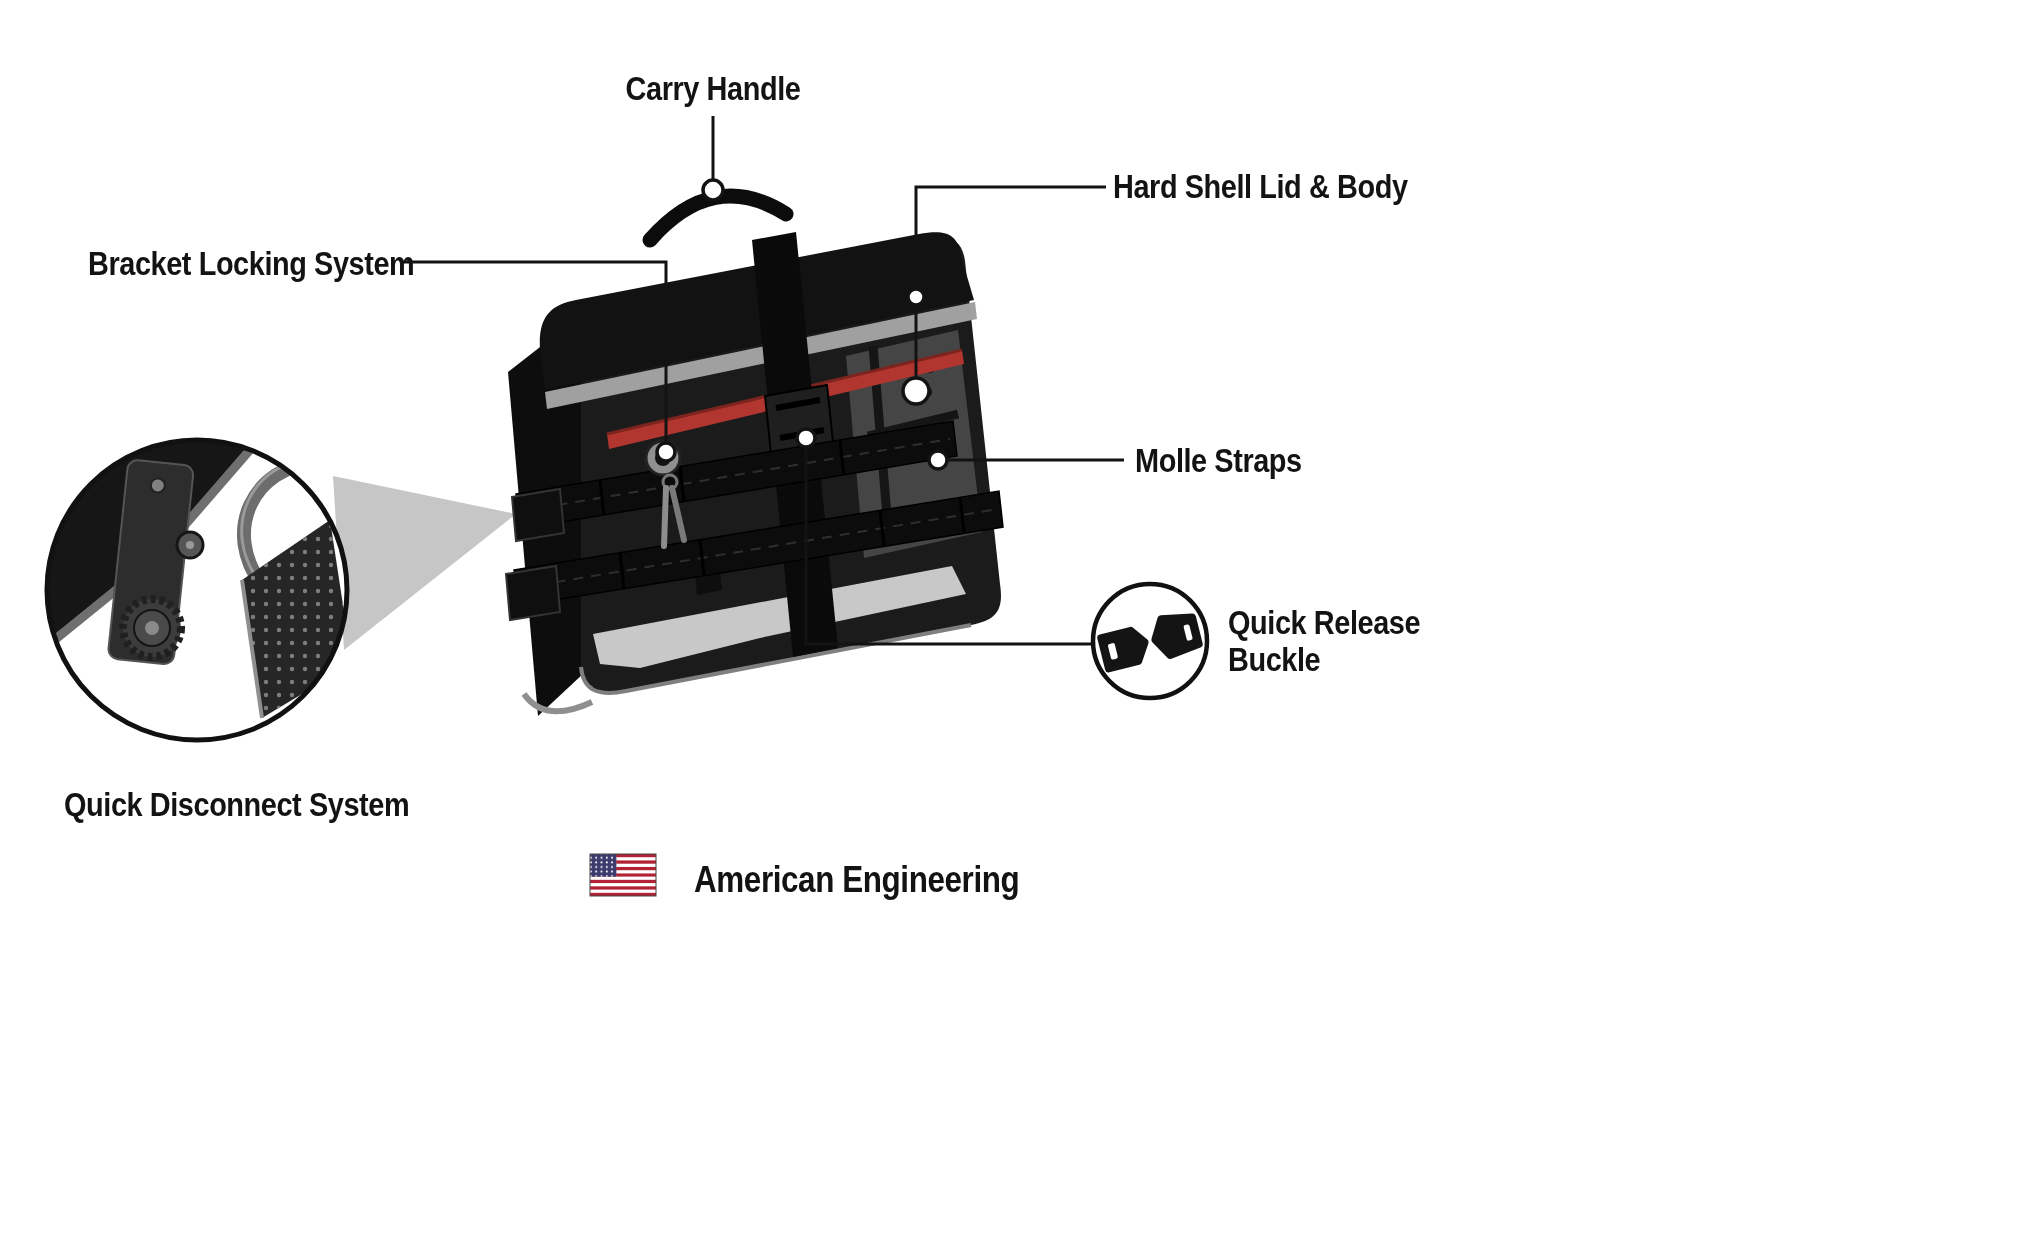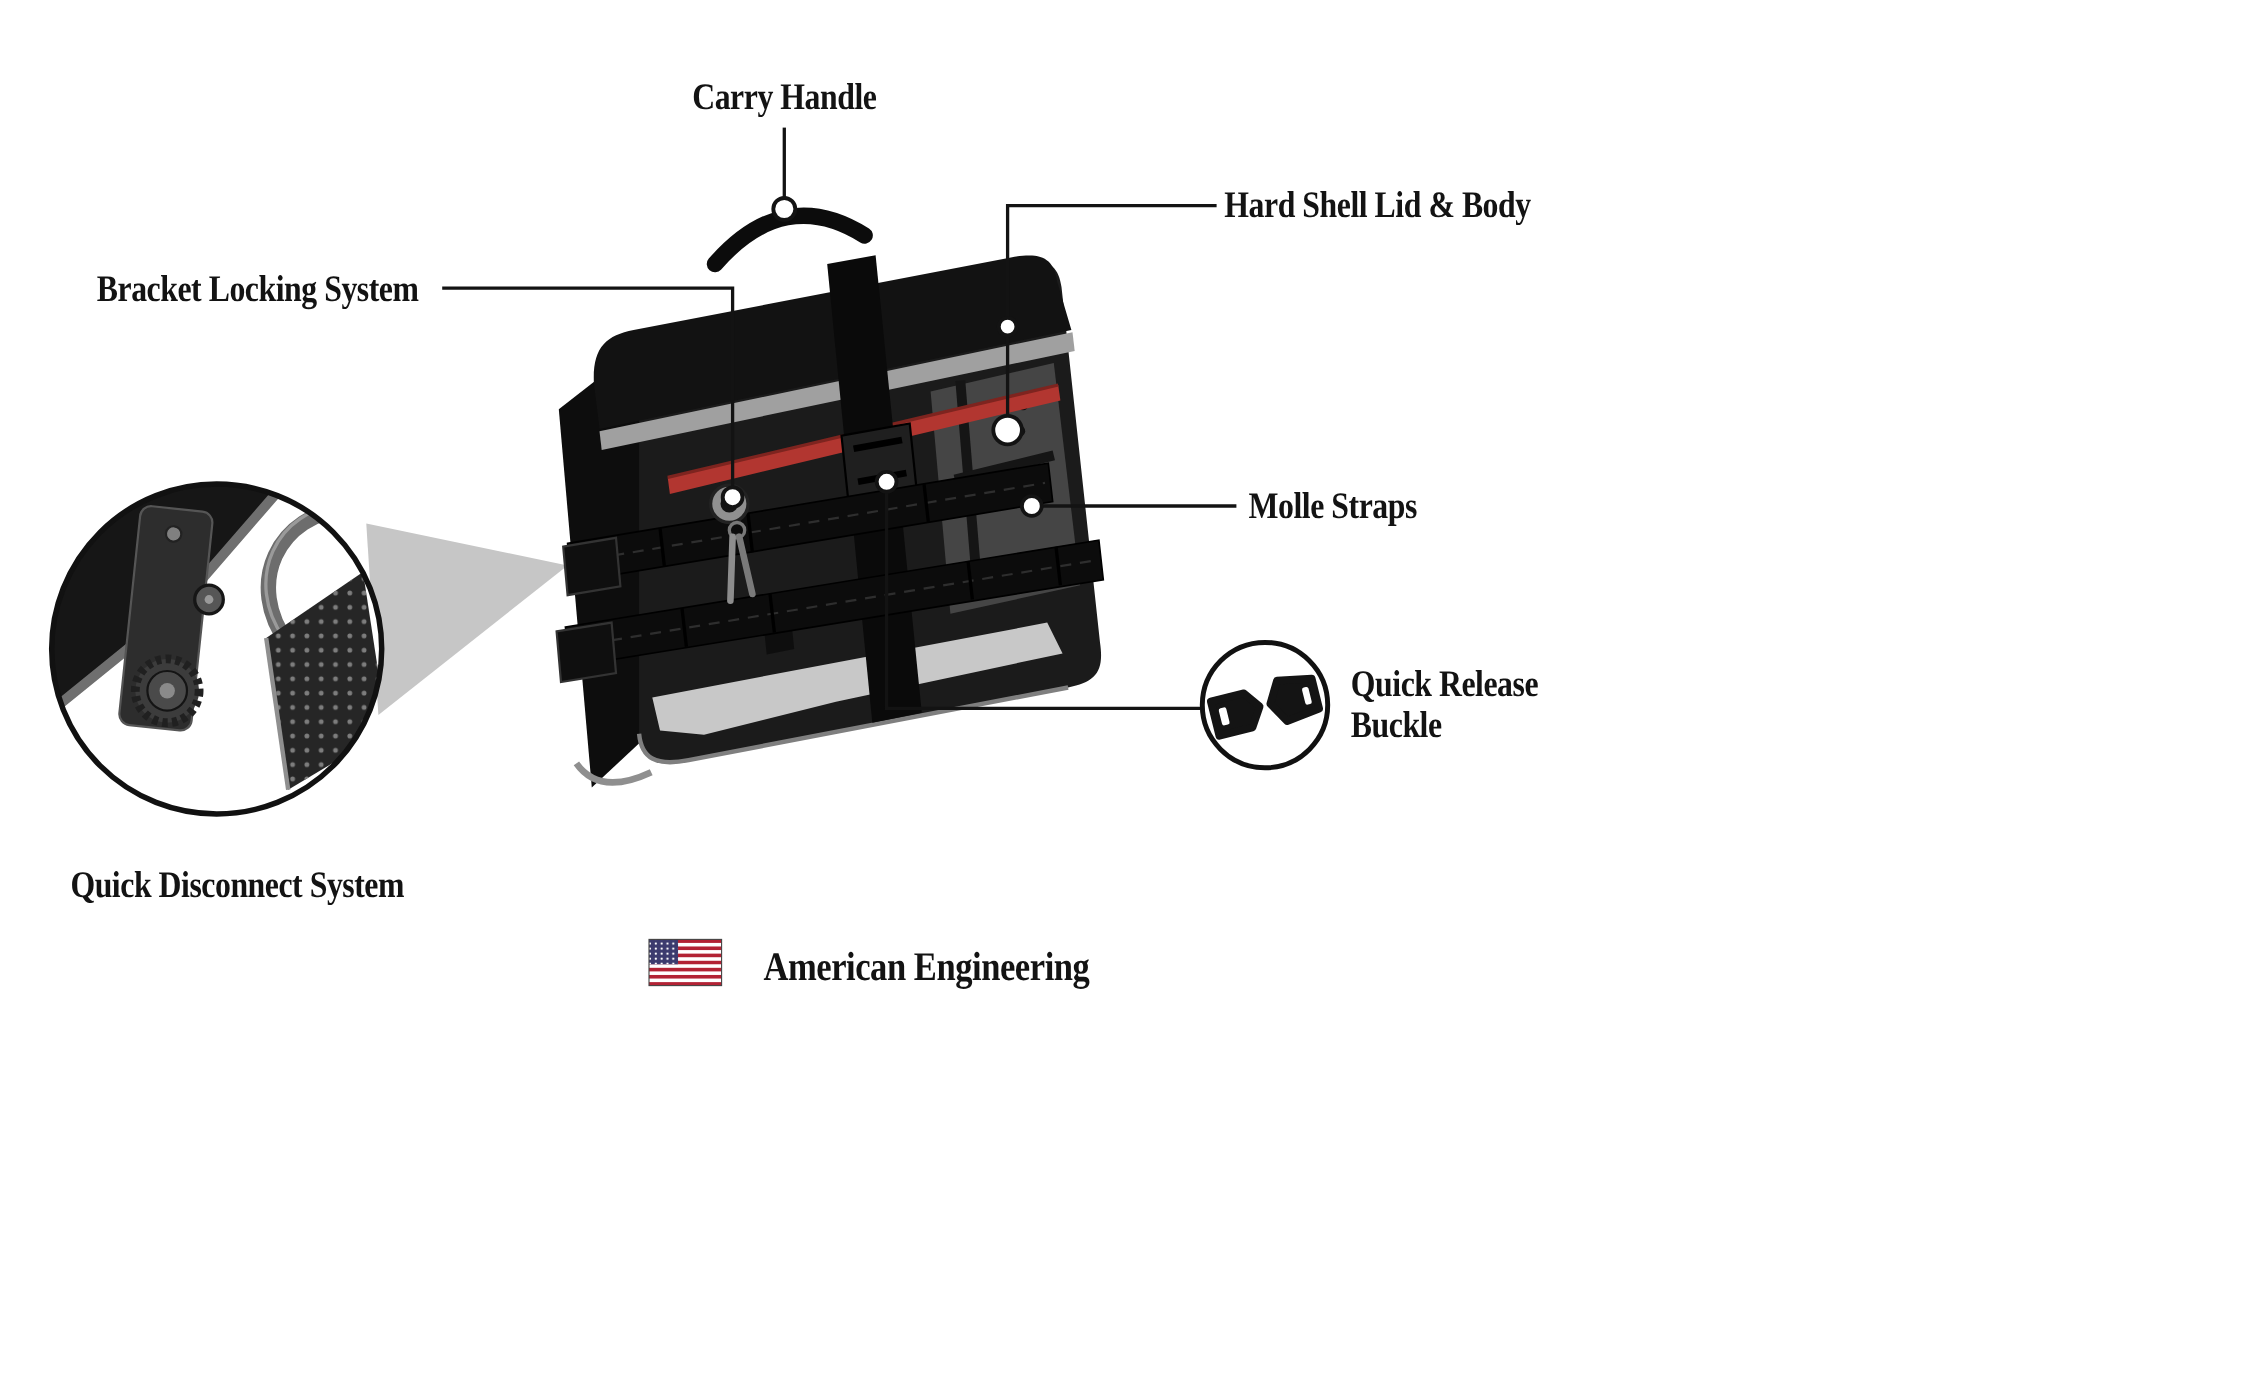--- a/index.html
+++ b/index.html
@@ -1,21 +1,21 @@
 <!DOCTYPE html>
 <html><head>
 <meta charset="utf-8">
 <style>
   html,body{margin:0;padding:0;background:#fff;}
   #canvas{
     position:relative;
     width:2044px;height:1248px;
     background:#ffffff;
     overflow:hidden;
-    font-family:Liberation Serif, serif;
+    font-family:Liberation Sans, sans-serif;
   }
   .label{
     position:absolute;
     font-weight:700;
     font-size:34px;
     color:#131313;
     white-space:nowrap;
     transform:scaleX(0.85);
     transform-origin:left top;
     letter-spacing:-0.5px;

